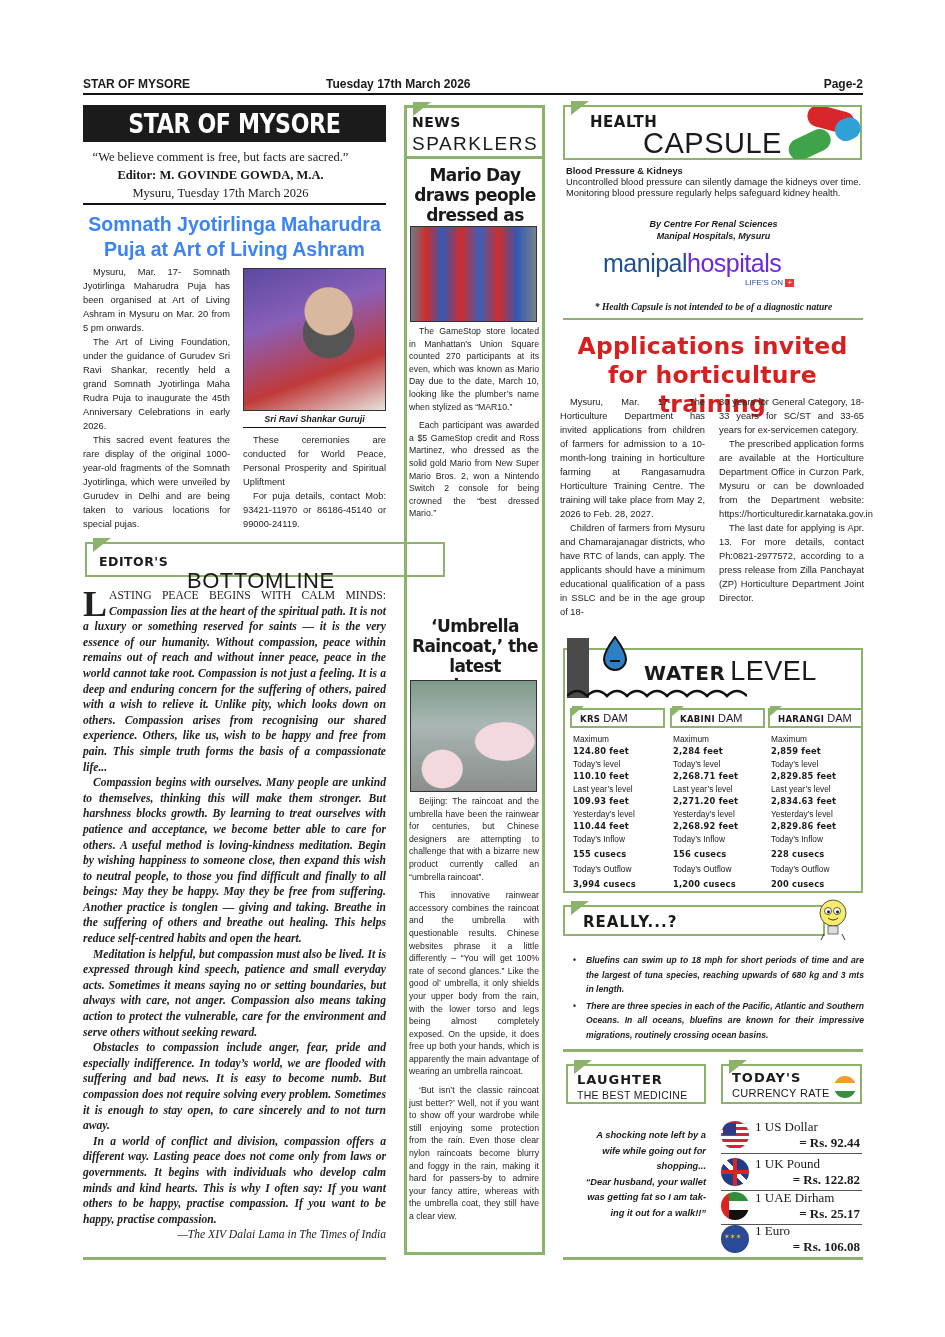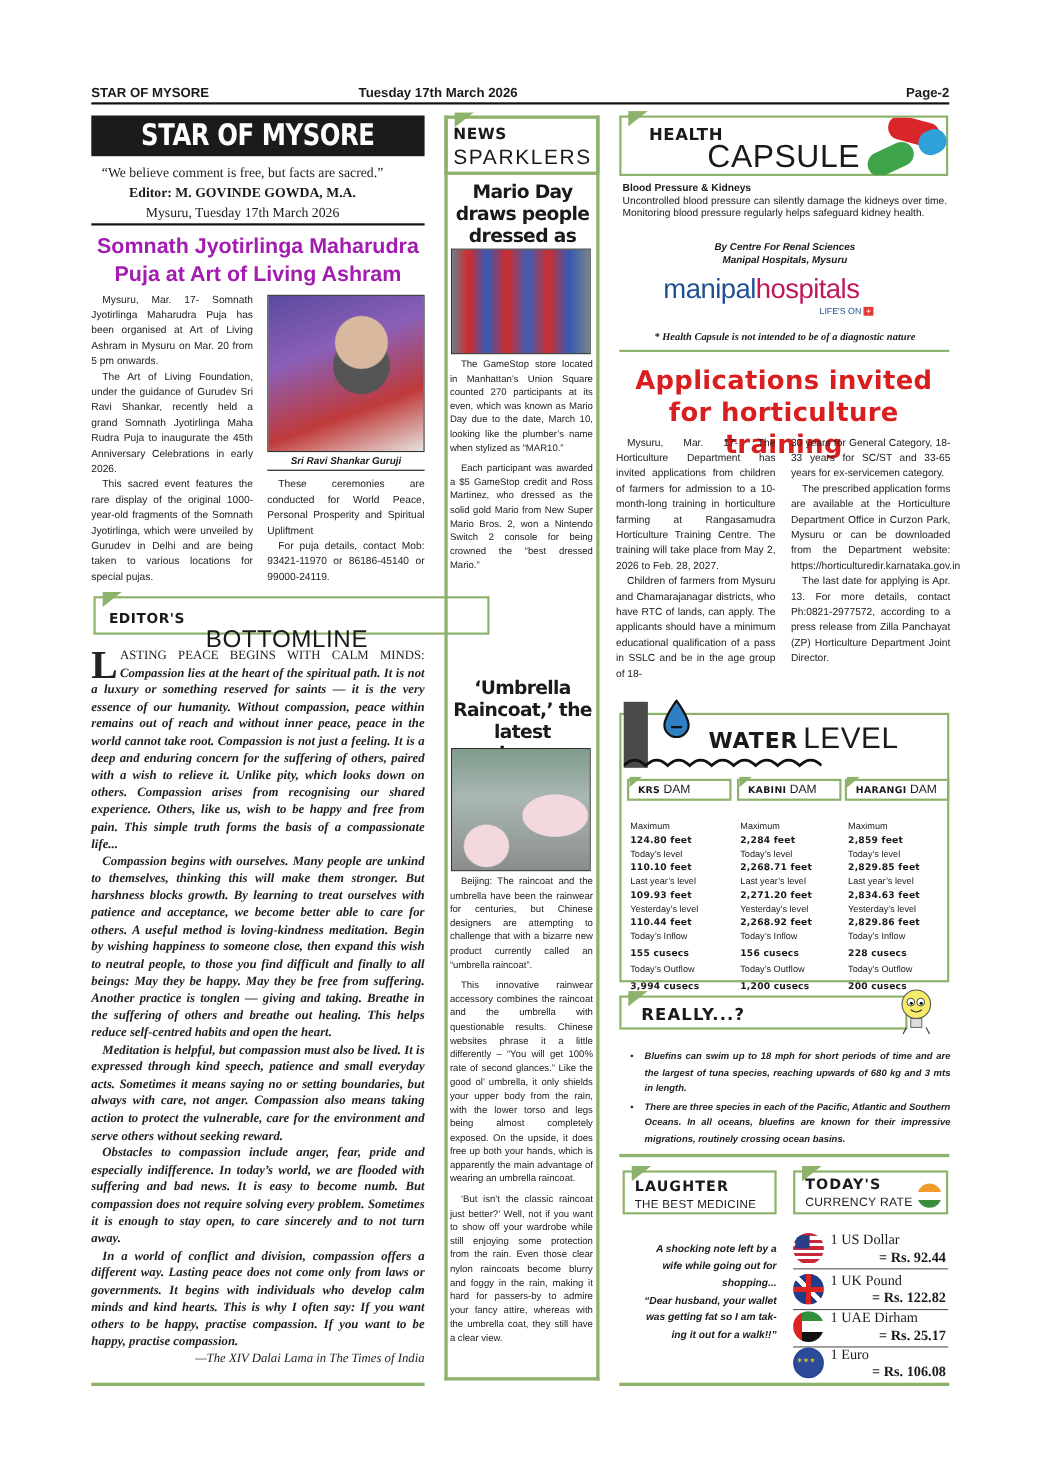--- a/index.html
+++ b/index.html
@@ -12,21 +12,21 @@
   #runhead span:nth-child(2) { position: absolute; left: 243px; }
 
   
   #masthead { left: 83px; top: 105px; width: 303px; height: 37px; background: #1b1b1b; color: #fff; text-align: center; font-family: "DejaVu Sans", sans-serif; font-weight: bold; font-size: 27px; letter-spacing: -0.5px; line-height: 37px; transform-origin: left; }
   #masthead span { display: inline-block; transform: scaleX(0.82); }
   #tagline { left: 69px; top: 148px; width: 303px; text-align: center; font-family: Liberation Serif, serif; font-size: 12.5px; line-height: 18px; }
   #tagline .ed { font-weight: bold; }
   #mast-rule { left: 83px; top: 203px; width: 303px; border-top: 2px solid #111; }
 
   
-  #somnath-title { left: 83px; top: 212px; width: 303px; text-align: center; font-size: 19.5px; font-weight: bold; line-height: 25px; color: #a21caf; }
+  #somnath-title { left: 83px; top: 212px; width: 303px; text-align: center; font-size: 19.5px; font-weight: bold; line-height: 25px; color: #3b82f6; }
   .body-sans { font-size: 9.3px; line-height: 14px; text-align: justify; color: #222; }
   .body-sans p { text-indent: 10px; }
   #somnath-left { left: 83px; top: 265px; width: 147px; }
   #somnath-photo { left: 243px; top: 268px; width: 143px; height: 143px; border: 1px solid #333; background: radial-gradient(circle at 60% 30%, #d9b8a0 0 18%, transparent 19%), radial-gradient(circle at 60% 45%, #555 0 22%, transparent 23%), linear-gradient(160deg, #5b4aa0 0%, #8a5fb8 35%, #c03a3a 70%, #e6e2dd 100%); }
   #somnath-caption { left: 243px; top: 414px; width: 143px; text-align: center; font-size: 9px; font-style: italic; font-weight: bold; border-bottom: 1px solid #111; padding-bottom: 3px; }
   #somnath-right { left: 243px; top: 433px; width: 143px; }
 
   
   #edbox { left: 85px; top: 542px; width: 360px; height: 35px; border: 2px solid #8db26b; }
   #edbox .lbl-b { position: absolute; left: 12px; top: 10px; font-family: "DejaVu Sans", sans-serif; font-weight: bold; font-size: 12.5px; letter-spacing: 0.5px; }
@@ -56,41 +56,41 @@
 
   
   #health-box { left: 563px; top: 105px; width: 299px; height: 55px; border: 2px solid #8db26b; }
   #health-box .h1 { position: absolute; left: 25px; top: 6px; font-family: "DejaVu Sans", sans-serif; font-weight: bold; font-size: 15px; letter-spacing: 0.5px; }
   #health-box .h2 { position: absolute; left: 78px; top: 20px; font-size: 29px; letter-spacing: 0.5px; }
   #pill { left: 782px; top: 107px; width: 82px; height: 52px; }
   #health-text { left: 566px; top: 166px; width: 295px; font-size: 9.3px; line-height: 11px; text-align: justify; }
   #health-text b { display: block; }
   #health-by { left: 566px; top: 218px; width: 295px; text-align: center; font-size: 9px; font-style: italic; font-weight: bold; line-height: 12px; }
   #manipal-logo { left: 603px; top: 249px; font-size: 25px; color: #1f4f91; letter-spacing: -0.5px; }
-  #manipal-logo .hosp { color: #be185d; }
+  #manipal-logo .hosp { color: #6d28d9; }
   #manipal-tag { left: 745px; top: 278px; font-size: 8px; color: #1f4f91; }
   #manipal-tag .plus { display: inline-block; width: 9px; height: 8px; background: #e53935; color: #fff; font-size: 8px; line-height: 8px; text-align: center; vertical-align: middle; }
   #health-note { left: 566px; top: 302px; width: 295px; text-align: center; font-family: "Liberation Serif", serif; font-size: 9.5px; font-style: italic; font-weight: bold; }
   #health-rule { left: 563px; top: 318px; width: 300px; border-top: 2px solid #8db26b; }
 
   
   #hort-title { left: 560px; top: 332px; width: 305px; text-align: center; font-family: "DejaVu Sans", sans-serif; font-weight: bold; font-size: 23.5px; line-height: 29px; color: #d81e1e; letter-spacing: 0.3px; }
   #hort-left { left: 560px; top: 395px; width: 145px; }
   #hort-right { left: 719px; top: 395px; width: 145px; }
 
   
   #water-frame { left: 563px; top: 648px; width: 300px; height: 245px; border: 2px solid #8db26b; }
   #water-gauge { left: 567px; top: 638px; width: 22px; height: 60px; background: #4a4a4a; }
   #water-drop { left: 602px; top: 636px; width: 26px; height: 36px; }
   #water-waves { left: 567px; top: 682px; width: 180px; height: 18px; }
   #water-title { left: 644px; top: 656px; }
   #water-title .w1 { font-family: "DejaVu Sans", sans-serif; font-weight: bold; font-size: 20px; letter-spacing: 0.8px; }
   #water-title .w2 { font-size: 27px; letter-spacing: 0.5px; }
   .dam { position: absolute; top: 708px; width: 95px; }
-  .dam-head { position: relative; height: 20px; border: 2px solid #8db26b; font-size: 11px; padding-left: 8px; line-height: 17px; margin-bottom: 18px; }
+  .dam-head { position: relative; height: 20px; border: 2px solid #8db26b; font-size: 11px; padding-left: 8px; line-height: 17px; margin-bottom: 6px; }
   .dam-head b { font-family: "DejaVu Sans", sans-serif; font-size: 8.5px; letter-spacing: 0.3px; }
   .dam-row { font-size: 8.3px; line-height: 11.5px; padding-left: 3px; }
   .dam-row .v { font-family: "DejaVu Sans", sans-serif; font-weight: bold; font-size: 8.3px; letter-spacing: 0.2px; margin-bottom: 2px; }
   .dam-row.flow .v { margin-top: 3px; margin-bottom: 4px; }
 
   
   #really-box { left: 563px; top: 905px; width: 262px; height: 31px; border: 2px solid #8db26b; }
   #really-box span { position: absolute; left: 18px; top: 6px; font-family: "DejaVu Sans", sans-serif; font-weight: bold; font-size: 15px; letter-spacing: 1px; }
   #bulb { left: 818px; top: 898px; width: 30px; height: 45px; }
   #really-list { left: 572px; top: 953px; width: 292px; font-size: 8.6px; line-height: 14.5px; font-style: italic; font-weight: bold; color: #222; text-align: justify; }

